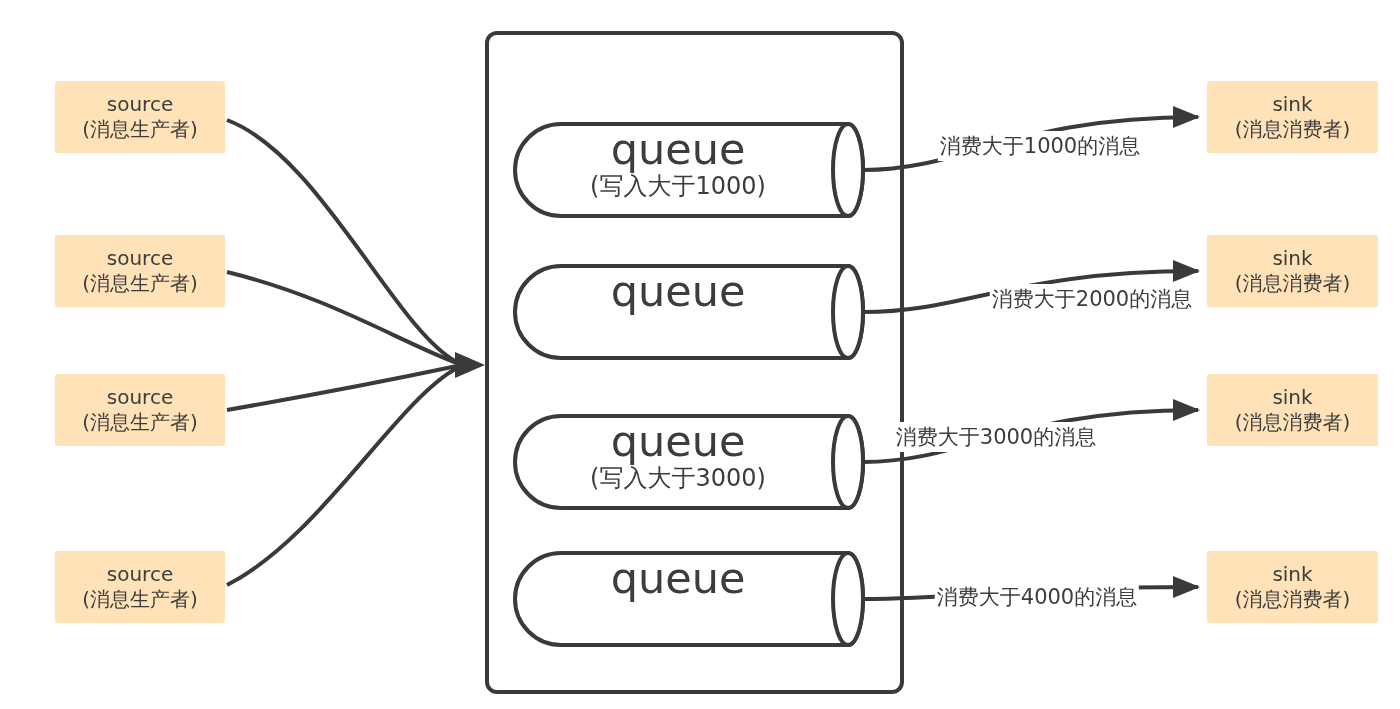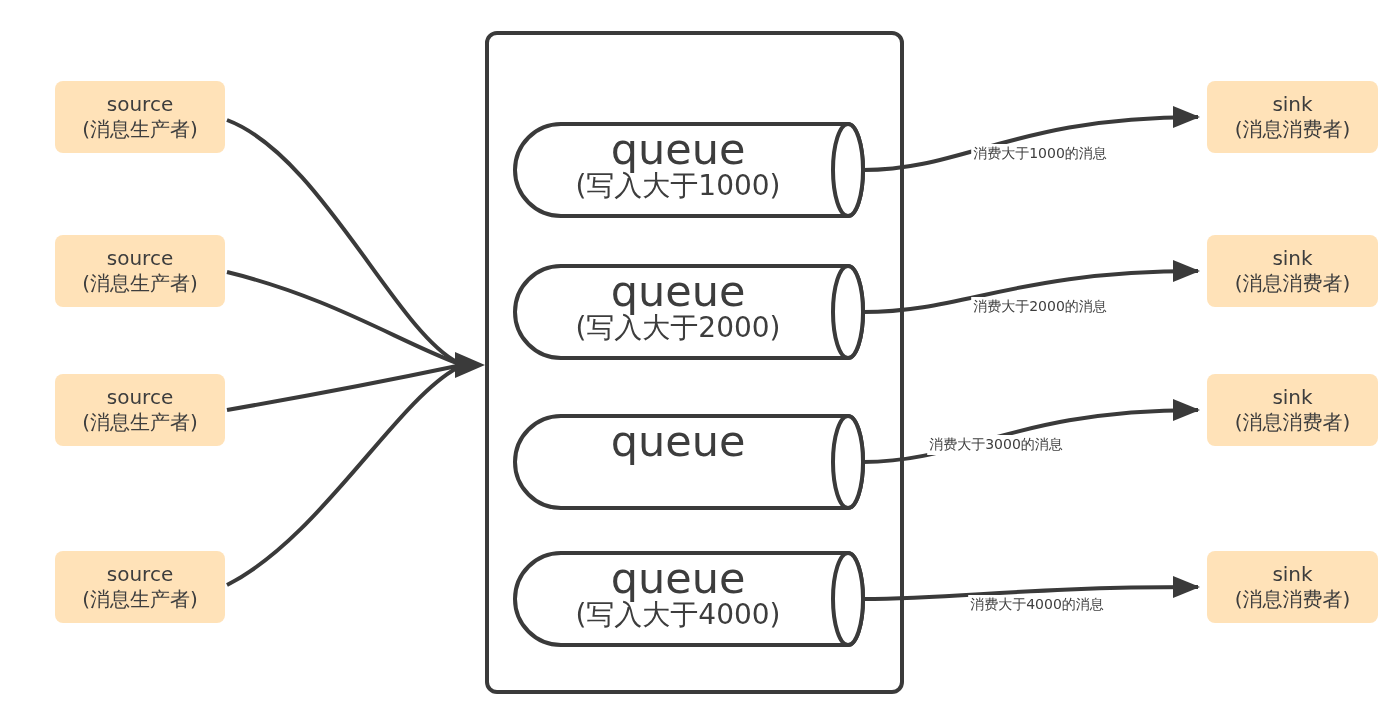--- a/index.html
+++ b/index.html
@@ -20,59 +20,58 @@
   svg.diagram-layer{position:absolute;left:0;top:0;width:1400px;height:709px;}
   .shape{stroke:var(--line);stroke-width:4;fill:none;}
   .shape-fill{stroke:var(--line);stroke-width:4;fill:#ffffff;}
   .flow{stroke:var(--line);stroke-width:4;fill:none;}
   .arrowhead{fill:var(--line);stroke:none;}
 
   .node{
     position:absolute;
     width:170px;height:72px;
     background:var(--node-fill);
-    border-radius:8px;
+    border-radius:2px;
     display:flex;flex-direction:column;
     align-items:center;justify-content:center;
     text-align:center;
     font-size:20px;line-height:25px;
     color:var(--text);
   }
   .source-node{left:55px;}
   .sink-node{left:1207px;width:171px;}
   .row1{top:81px;}
   .row2{top:235px;}
   .row3{top:374px;}
   .row4{top:551px;}
 
   .queue-label{
     position:absolute;
     left:517px;width:322px;
     text-align:center;
     color:var(--text);
   }
   .queue-title{font-size:43px;line-height:38px;}
-  .queue-sub{font-size:28px;line-height:36px;}
+  .queue-sub{font-size:24px;line-height:36px;}
   .q1{top:130px;}
   .q2{top:272px;}
   .q3{top:422px;}
   .q4{top:559px;}
 
   .flow-label{
     position:absolute;
     transform:translate(-50%,-50%);
     background:var(--bg);
-    font-size:14px;
+    font-size:21px;
     white-space:nowrap;
     padding:1px 2px;
     color:var(--text);
-    margin-top:8px;
   }
   .fl1{left:1040px;top:146px;}
-  .fl2{left:1040px;top:299px;}
+  .fl2{left:1092px;top:299px;}
   .fl3{left:996px;top:437px;}
   .fl4{left:1037px;top:597px;}
 </style>
 </head>
 <body>
 
 <svg class="diagram-layer" viewBox="0 0 1400 709" xmlns="http://www.w3.org/2000/svg">
   <defs>
     <marker id="arrow" markerUnits="userSpaceOnUse" markerWidth="28" markerHeight="24" refX="25" refY="11" orient="auto">
       <path d="M0,0 L27,11 L0,22 Z" class="arrowhead"></path>
@@ -126,28 +125,27 @@
   <div>source</div>
   <div>(消息生产者)</div>
 </div>
 
 <div class="queue-label q1">
   <div class="queue-title">queue</div>
   <div class="queue-sub">(写入大于1000)</div>
 </div>
 <div class="queue-label q2">
   <div class="queue-title">queue</div>
-  <div class="queue-sub">(写入大于2000)</div>
 </div>
 <div class="queue-label q3">
   <div class="queue-title">queue</div>
+  <div class="queue-sub">(写入大于3000)</div>
 </div>
 <div class="queue-label q4">
   <div class="queue-title">queue</div>
-  <div class="queue-sub">(写入大于4000)</div>
 </div>
 
 <div class="flow-label fl1">消费大于1000的消息</div>
 <div class="flow-label fl2">消费大于2000的消息</div>
 <div class="flow-label fl3">消费大于3000的消息</div>
 <div class="flow-label fl4">消费大于4000的消息</div>
 
 <div class="node sink-node row1">
   <div>sink</div>
   <div>(消息消费者)</div>

